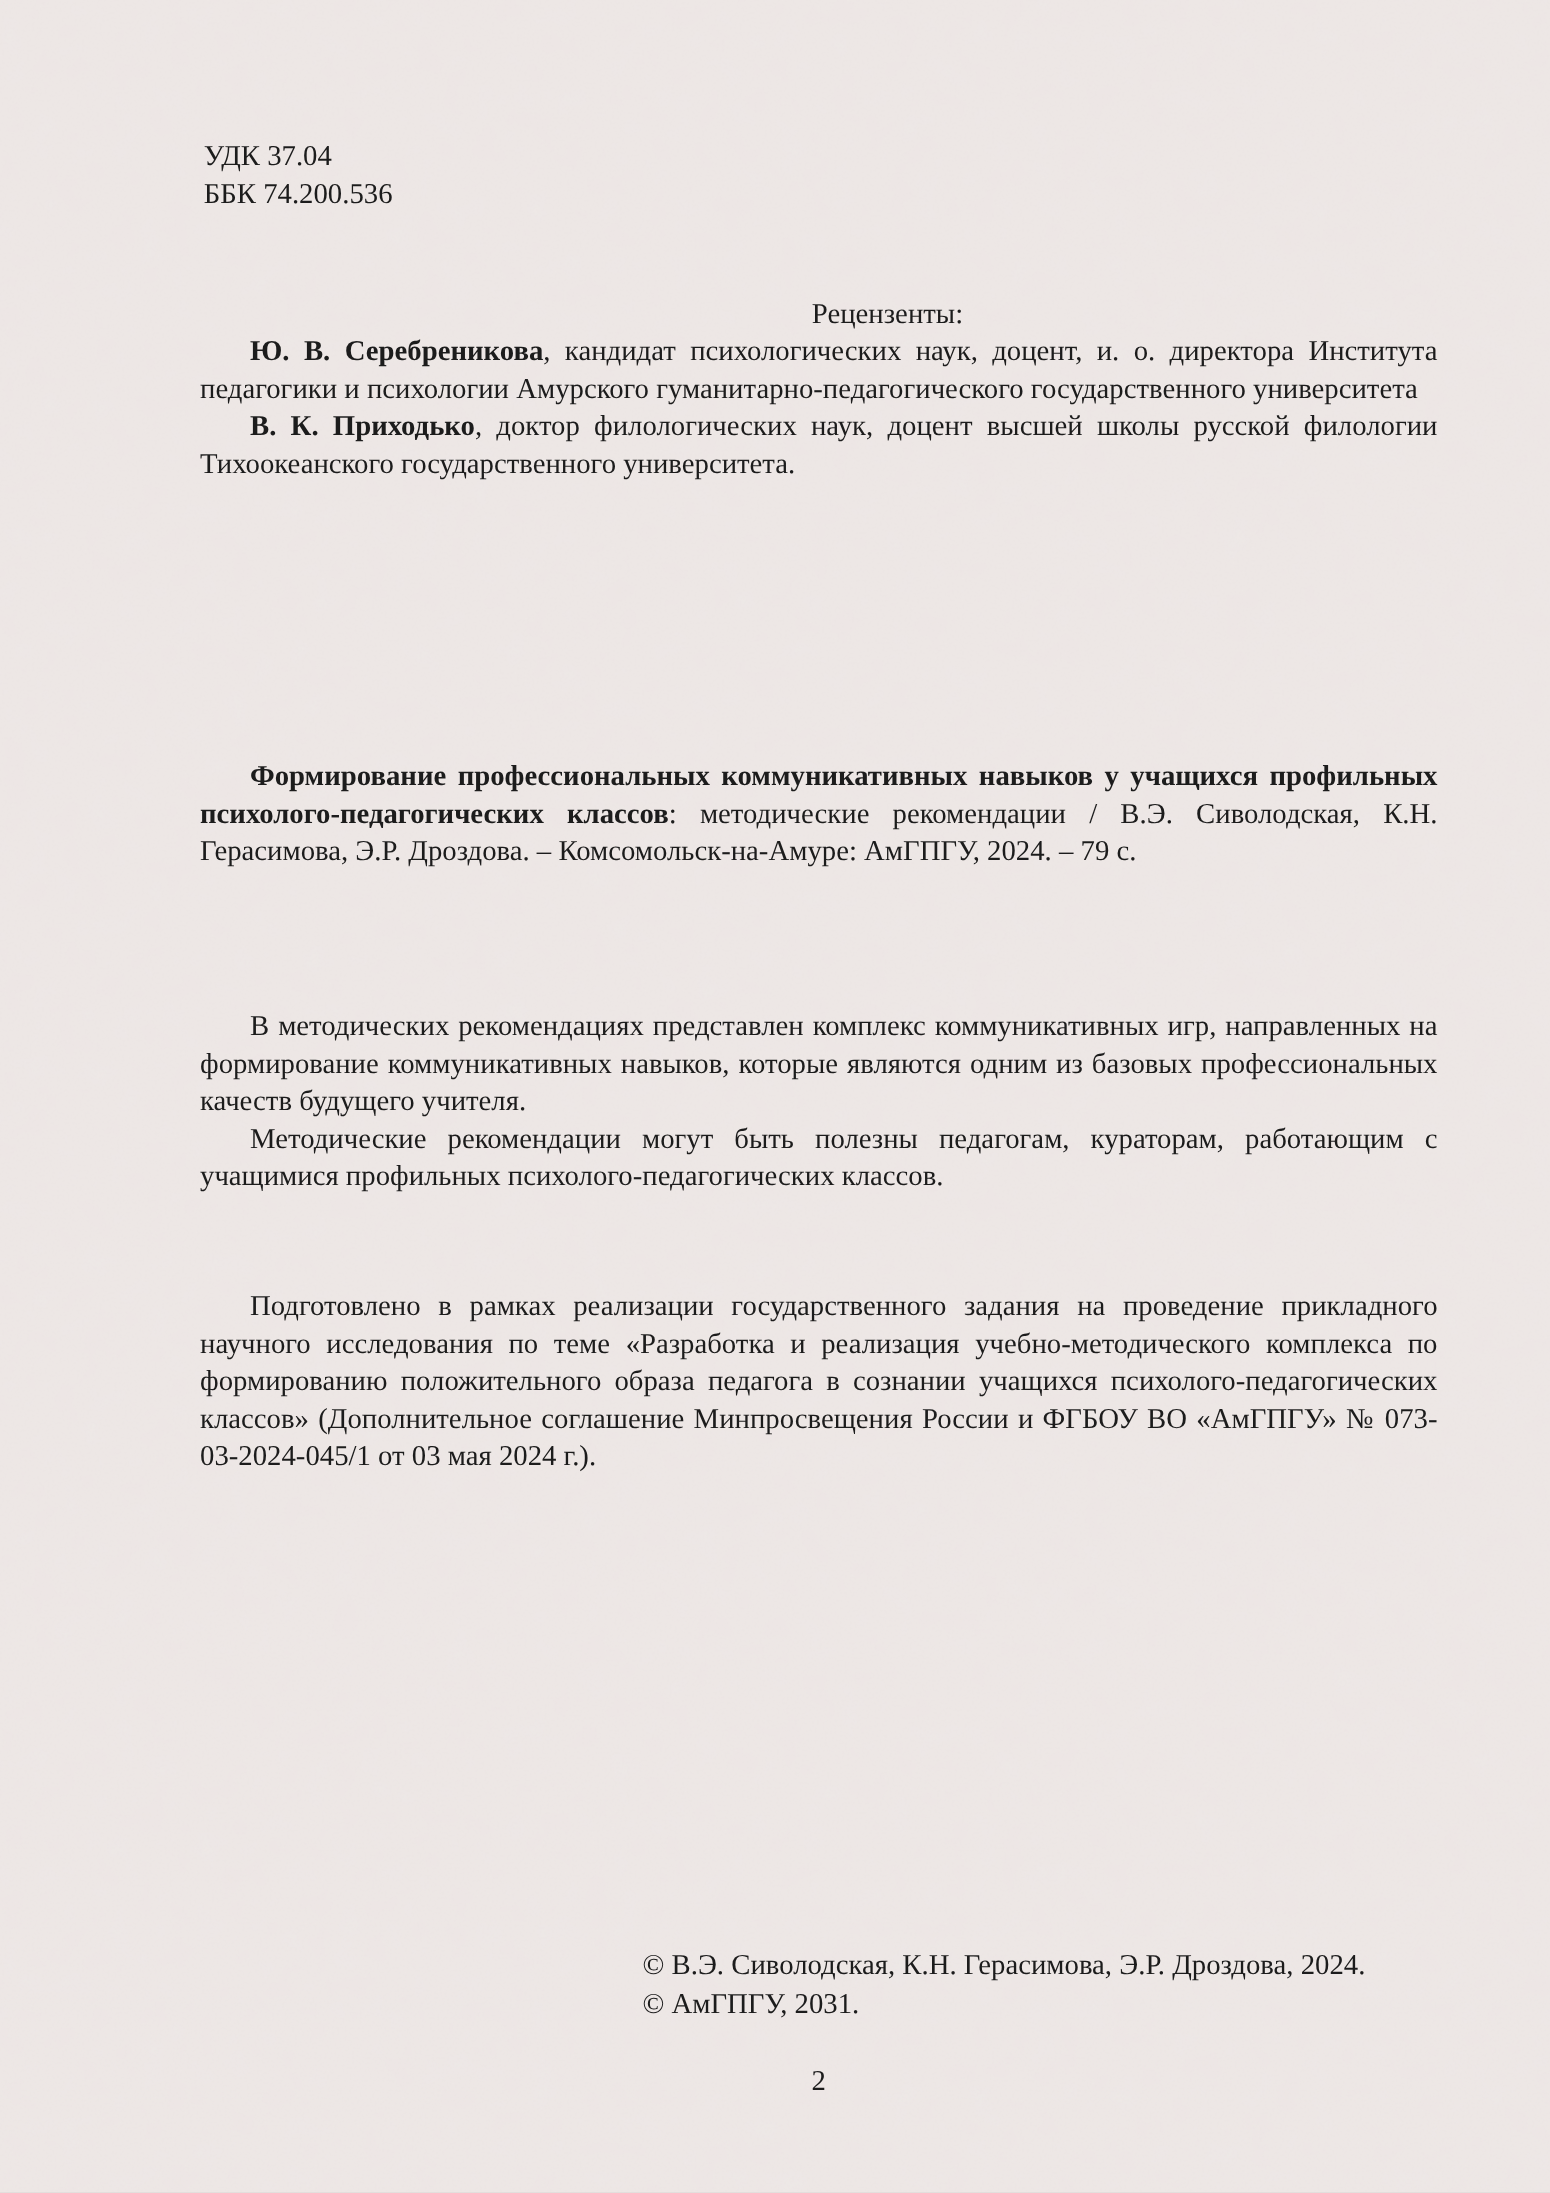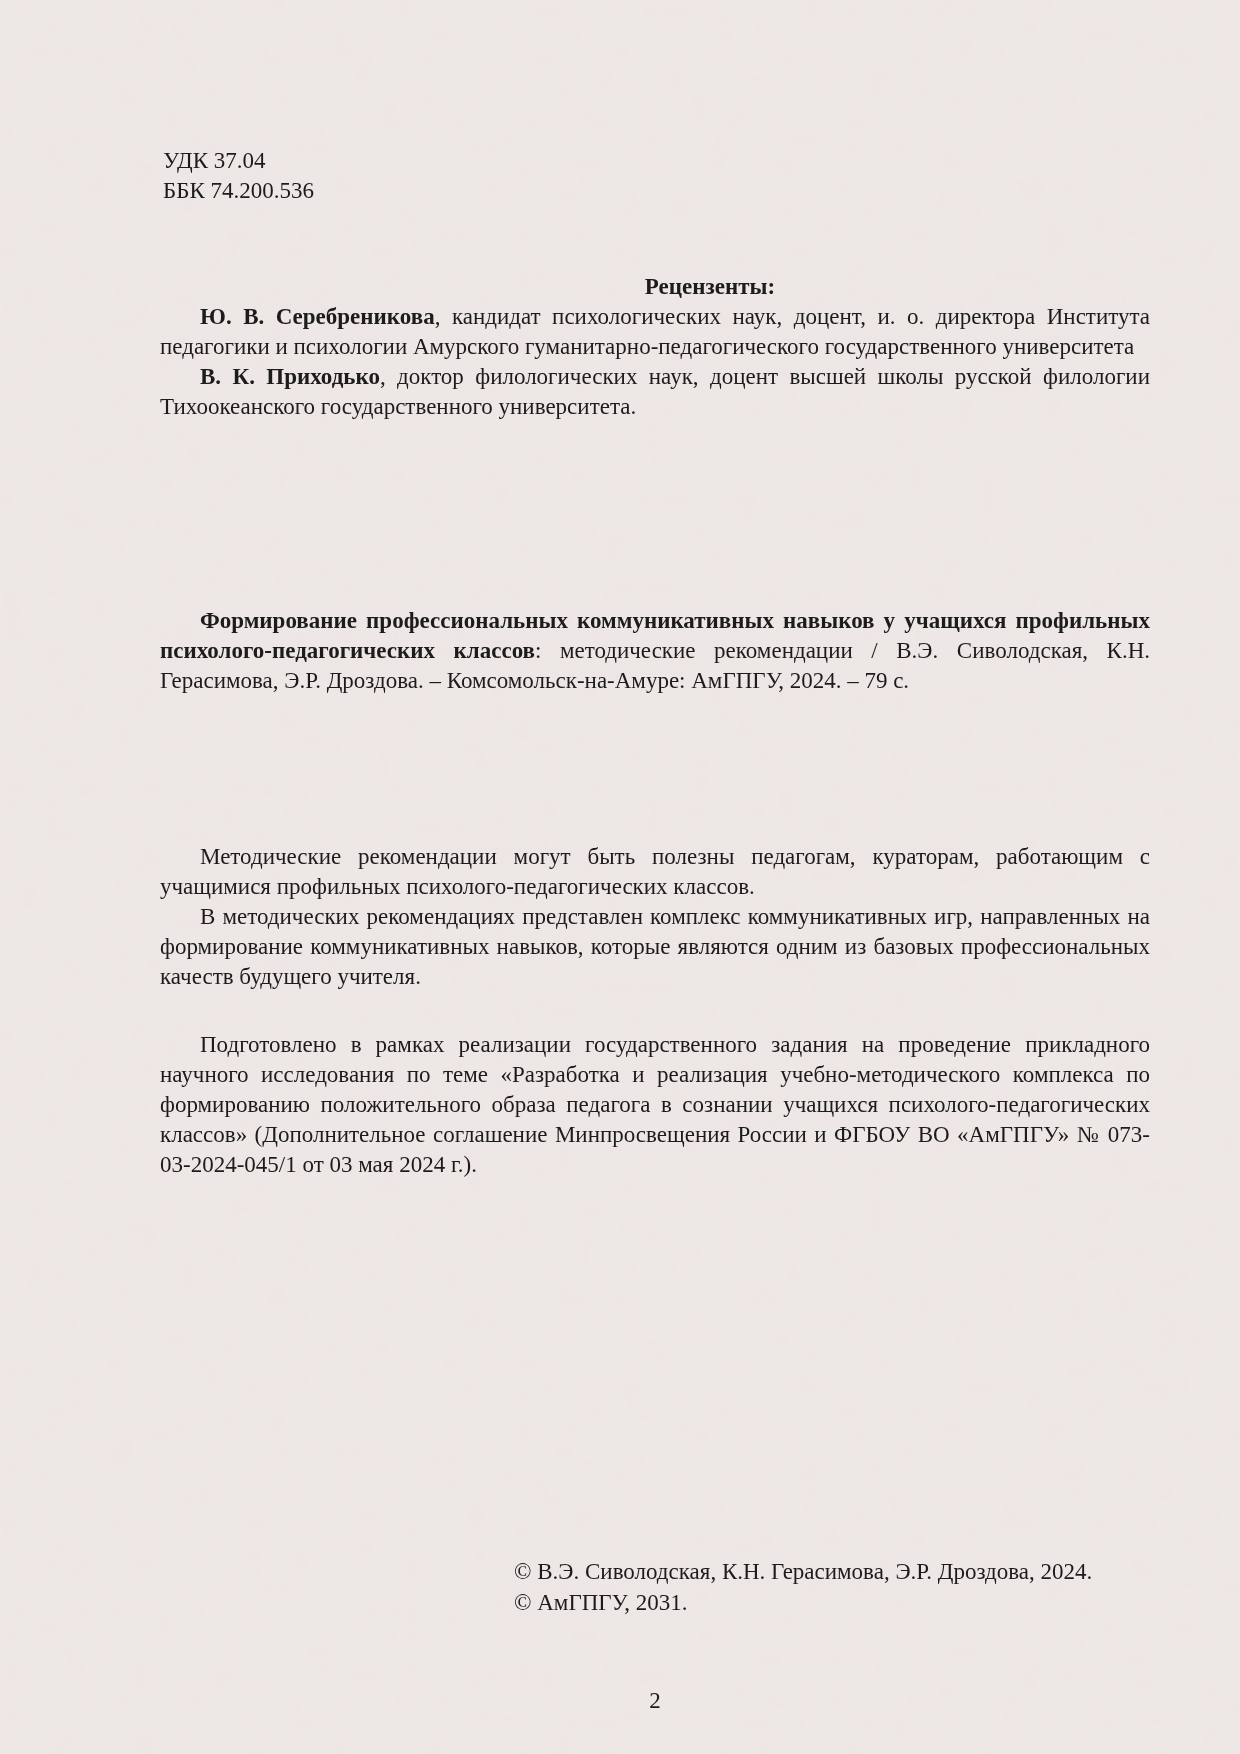--- a/index.html
+++ b/index.html
@@ -21,35 +21,33 @@
   .texture {
     position: absolute;
     top: 0; left: 0;
     width: 100%; height: 100%;
     pointer-events: none;
   }
   .content-block {
     position: absolute;
     left: 160px;
     width: 990px;
-    margin-top: 36px;
   }
   .classification {
     top: 110px;
     left: 163px;
     width: 400px;
   }
   .classification .author-sign {
     padding-left: 74px;
   }
   .reviewers { top: 236px; }
   .reviewers-heading {
     text-align: center;
     padding-left: 110px;
-    font-weight: bold;
   }
   p.para {
     margin: 0;
     text-align: justify;
     text-indent: 40px;
   }
   .biblio { top: 606px; }
   .abstract { top: 806px; }
   .grant { top: 1030px; }
   .copyright {
@@ -94,22 +92,22 @@
 
   <div class="content-block reviewers">
     <div class="reviewers-heading">Рецензенты:</div>
     <p class="para"><strong>Ю. В. Серебреникова</strong><span>, кандидат психологических наук, доцент, и. о. директора Института педагогики и психологии Амурского гуманитарно-педагогического государственного университета</span></p>
     <p class="para"><strong>В. К. Приходько</strong><span>, доктор филологических наук, доцент высшей школы русской филологии Тихоокеанского государственного университета.</span></p>
   </div>
 
   <p class="para content-block biblio"><strong>Формирование профессиональных коммуникативных навыков у учащихся профильных психолого-педагогических классов</strong><span>: методические рекомендации / В.Э. Сиволодская, К.Н. Герасимова, Э.Р. Дроздова. – Комсомольск-на-Амуре: АмГПГУ, 2024. – 79 с.</span></p>
 
   <div class="content-block abstract">
+    <p class="para">В методических рекомендациях представлен комплекс коммуникативных игр, направленных на формирование коммуникативных навыков, которые являются одним из базовых профессиональных качеств будущего учителя.</p>
     <p class="para">Методические рекомендации могут быть полезны педагогам, кураторам, работающим с учащимися профильных психолого-педагогических классов.</p>
-    <p class="para">В методических рекомендациях представлен комплекс коммуникативных игр, направленных на формирование коммуникативных навыков, которые являются одним из базовых профессиональных качеств будущего учителя.</p>
   </div>
 
   <p class="para content-block grant">Подготовлено в рамках реализации государственного задания на проведение прикладного научного исследования по теме «Разработка и реализация учебно-методического комплекса по формированию положительного образа педагога в сознании учащихся психолого-педагогических классов» (Дополнительное соглашение Минпросвещения России и ФГБОУ ВО «АмГПГУ» № 073-03-2024-045/1 от 03 мая 2024 г.).</p>
 
   <div class="copyright">
     <div>© В.Э. Сиволодская, К.Н. Герасимова, Э.Р. Дроздова, 2024.</div>
     <div>© АмГПГУ, 2031.</div>
   </div>
 
   <div class="content-block pagenum">2</div>

